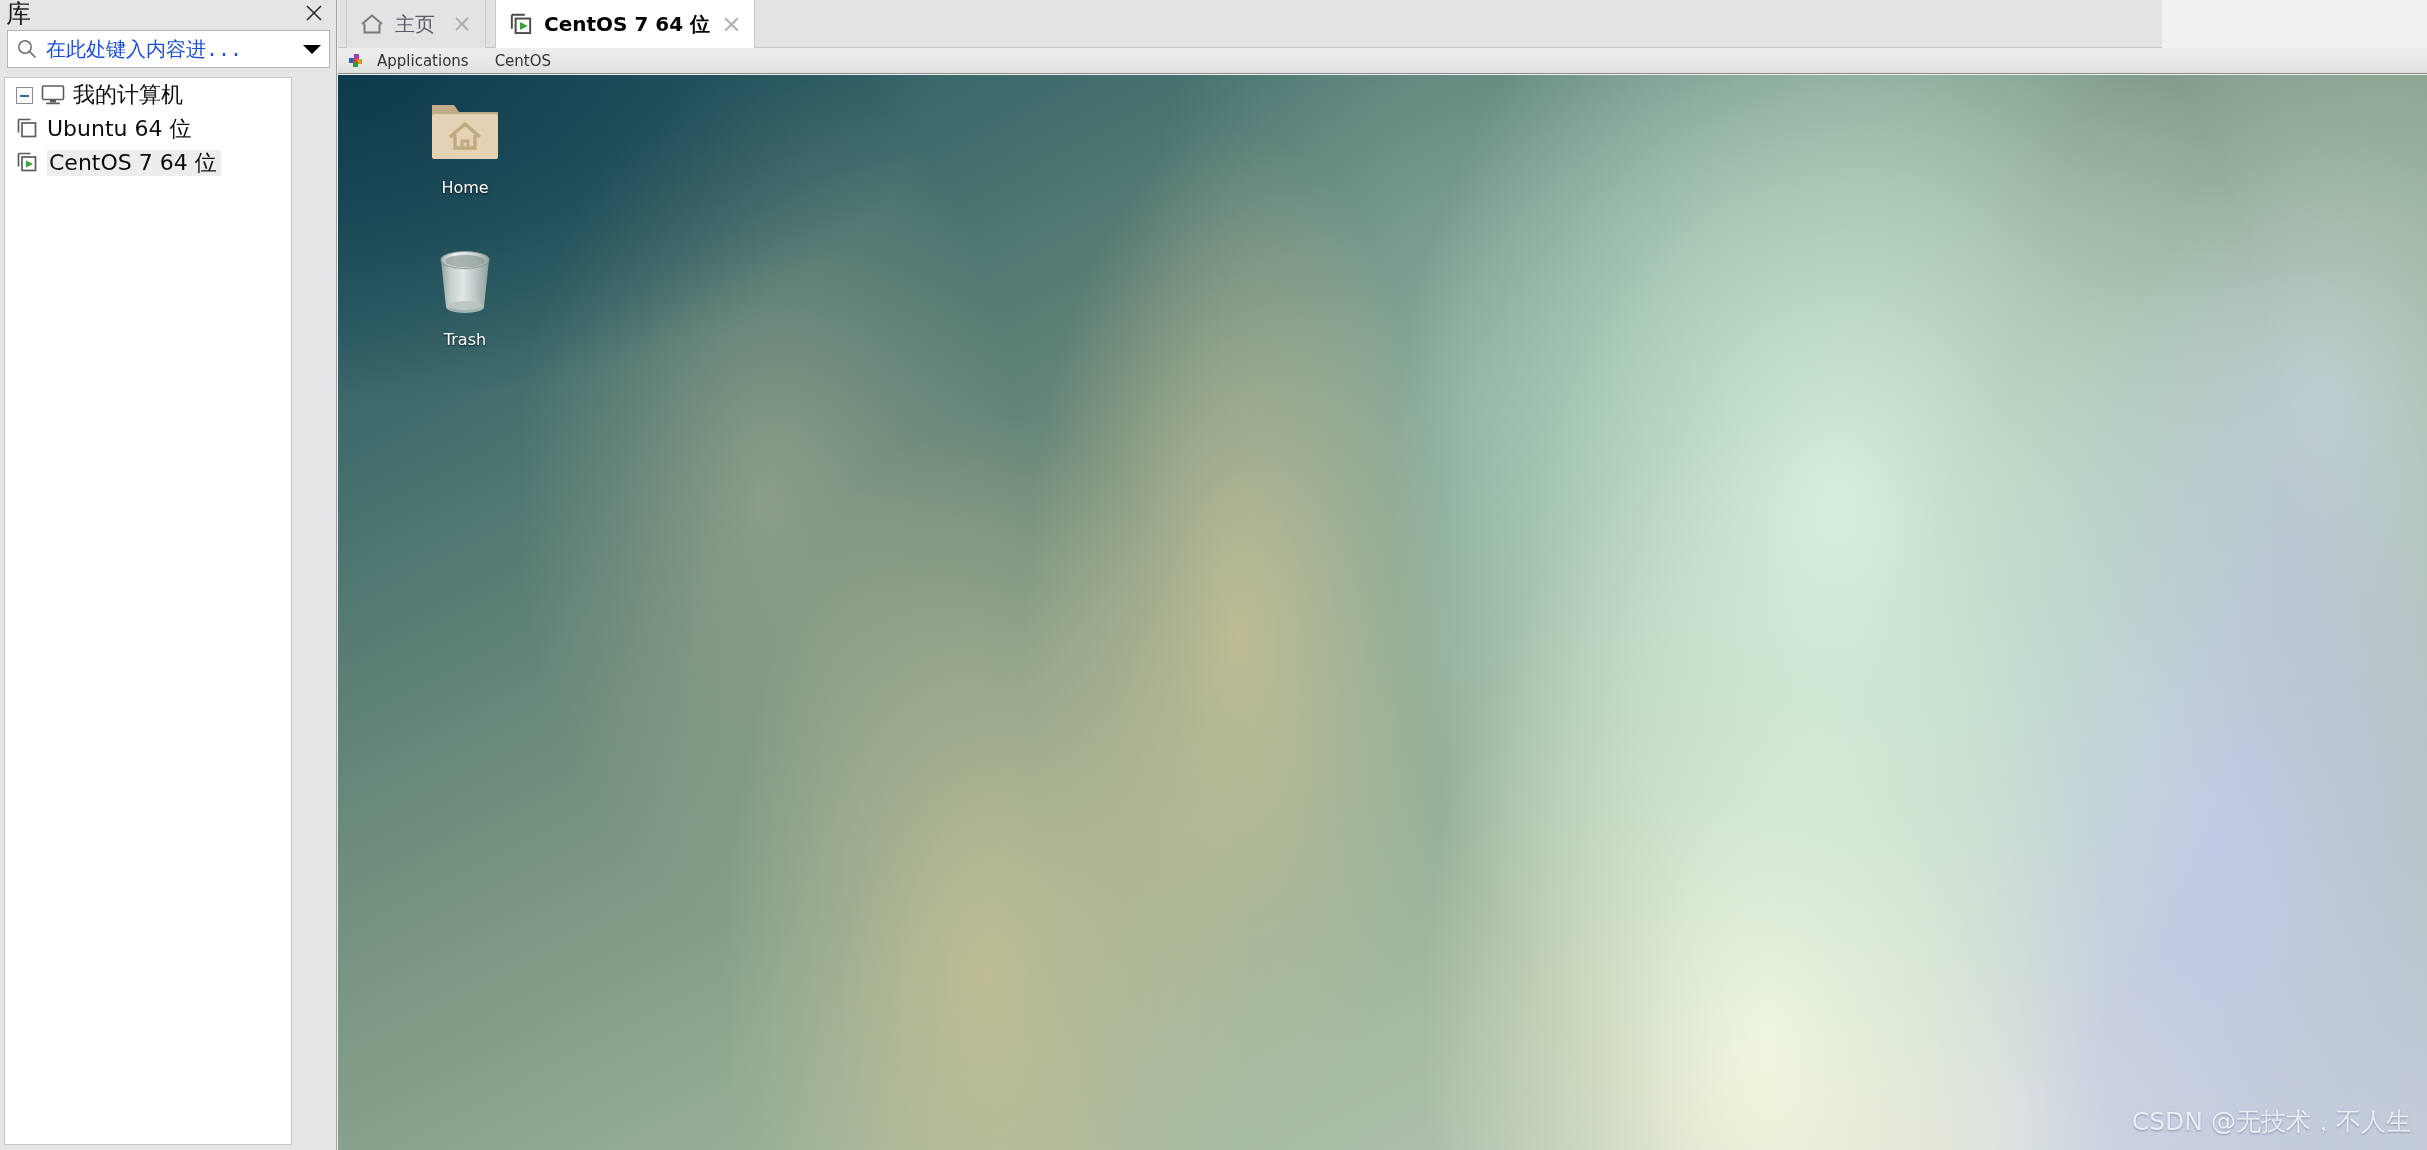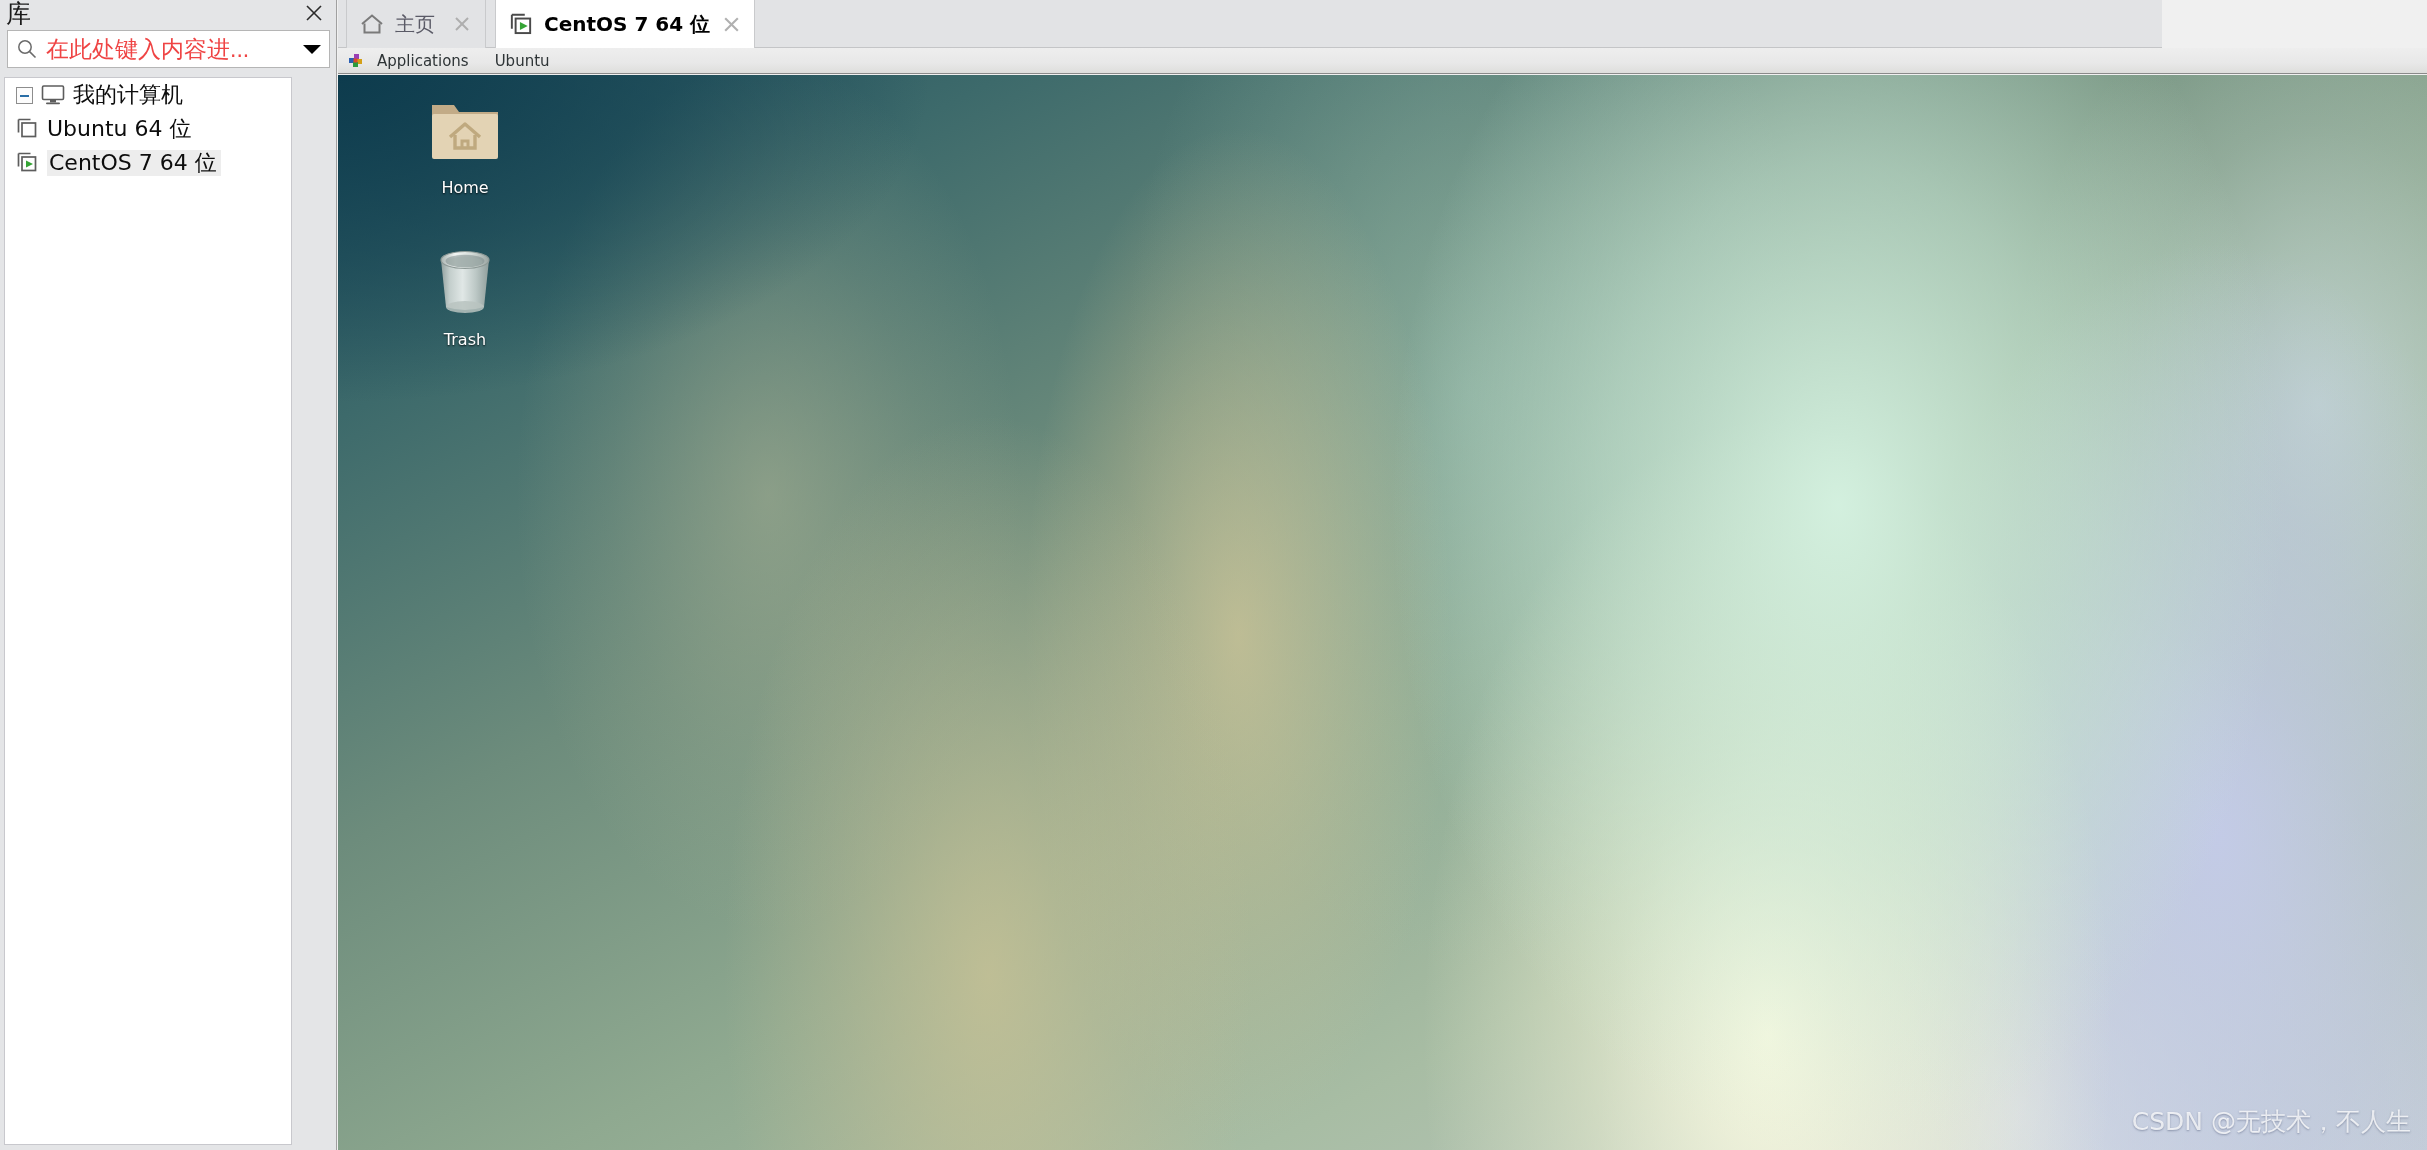--- a/index.html
+++ b/index.html
@@ -79,25 +79,25 @@
   .search-icon {
     width: 38px;
     height: 36px;
     display: flex;
     align-items: center;
     justify-content: center;
     flex: 0 0 auto;
   }
   .search-placeholder {
     flex: 1 1 auto;
-    font-size: 23px;
-    color: #ef4444;
+    font-size: 20px;
+    color: #1d4ed8;
     white-space: nowrap;
     overflow: hidden;
-    font-family: Liberation Sans, sans-serif;
+    font-family: Liberation Mono, monospace;
     letter-spacing: 0px;
   }
   .search-caret {
     width: 34px;
     height: 36px;
     display: flex;
     align-items: center;
     justify-content: center;
     flex: 0 0 auto;
     cursor: pointer;
@@ -450,21 +450,21 @@
       <span class="panel-logo">
         <svg width="16" height="16" viewBox="0 0 16 16" aria-hidden="true">
           <rect x="1" y="5" width="5" height="5" fill="#2a5fb4"></rect>
           <rect x="6" y="1" width="5" height="5" fill="#9b3fb4"></rect>
           <rect x="9" y="6" width="5" height="5" fill="#d4a017"></rect>
           <rect x="5" y="9" width="5" height="5" fill="#2a9b3f"></rect>
           <rect x="5.5" y="5.5" width="4" height="4" fill="#d94a2a"></rect>
         </svg>
       </span>
       <span class="panel-item">Applications</span>
-      <span class="panel-item places">Ubuntu</span>
+      <span class="panel-item places">CentOS</span>
     </div>
 
     <div class="desktop">
       <div class="wall"></div>
       <div class="wall-top-dark"></div>
 
       <div class="desk-icon" style="left:62px; top:172px;">
         <span>
           <svg width="74" height="72" viewBox="0 0 74 72" aria-hidden="true">
             <defs>

